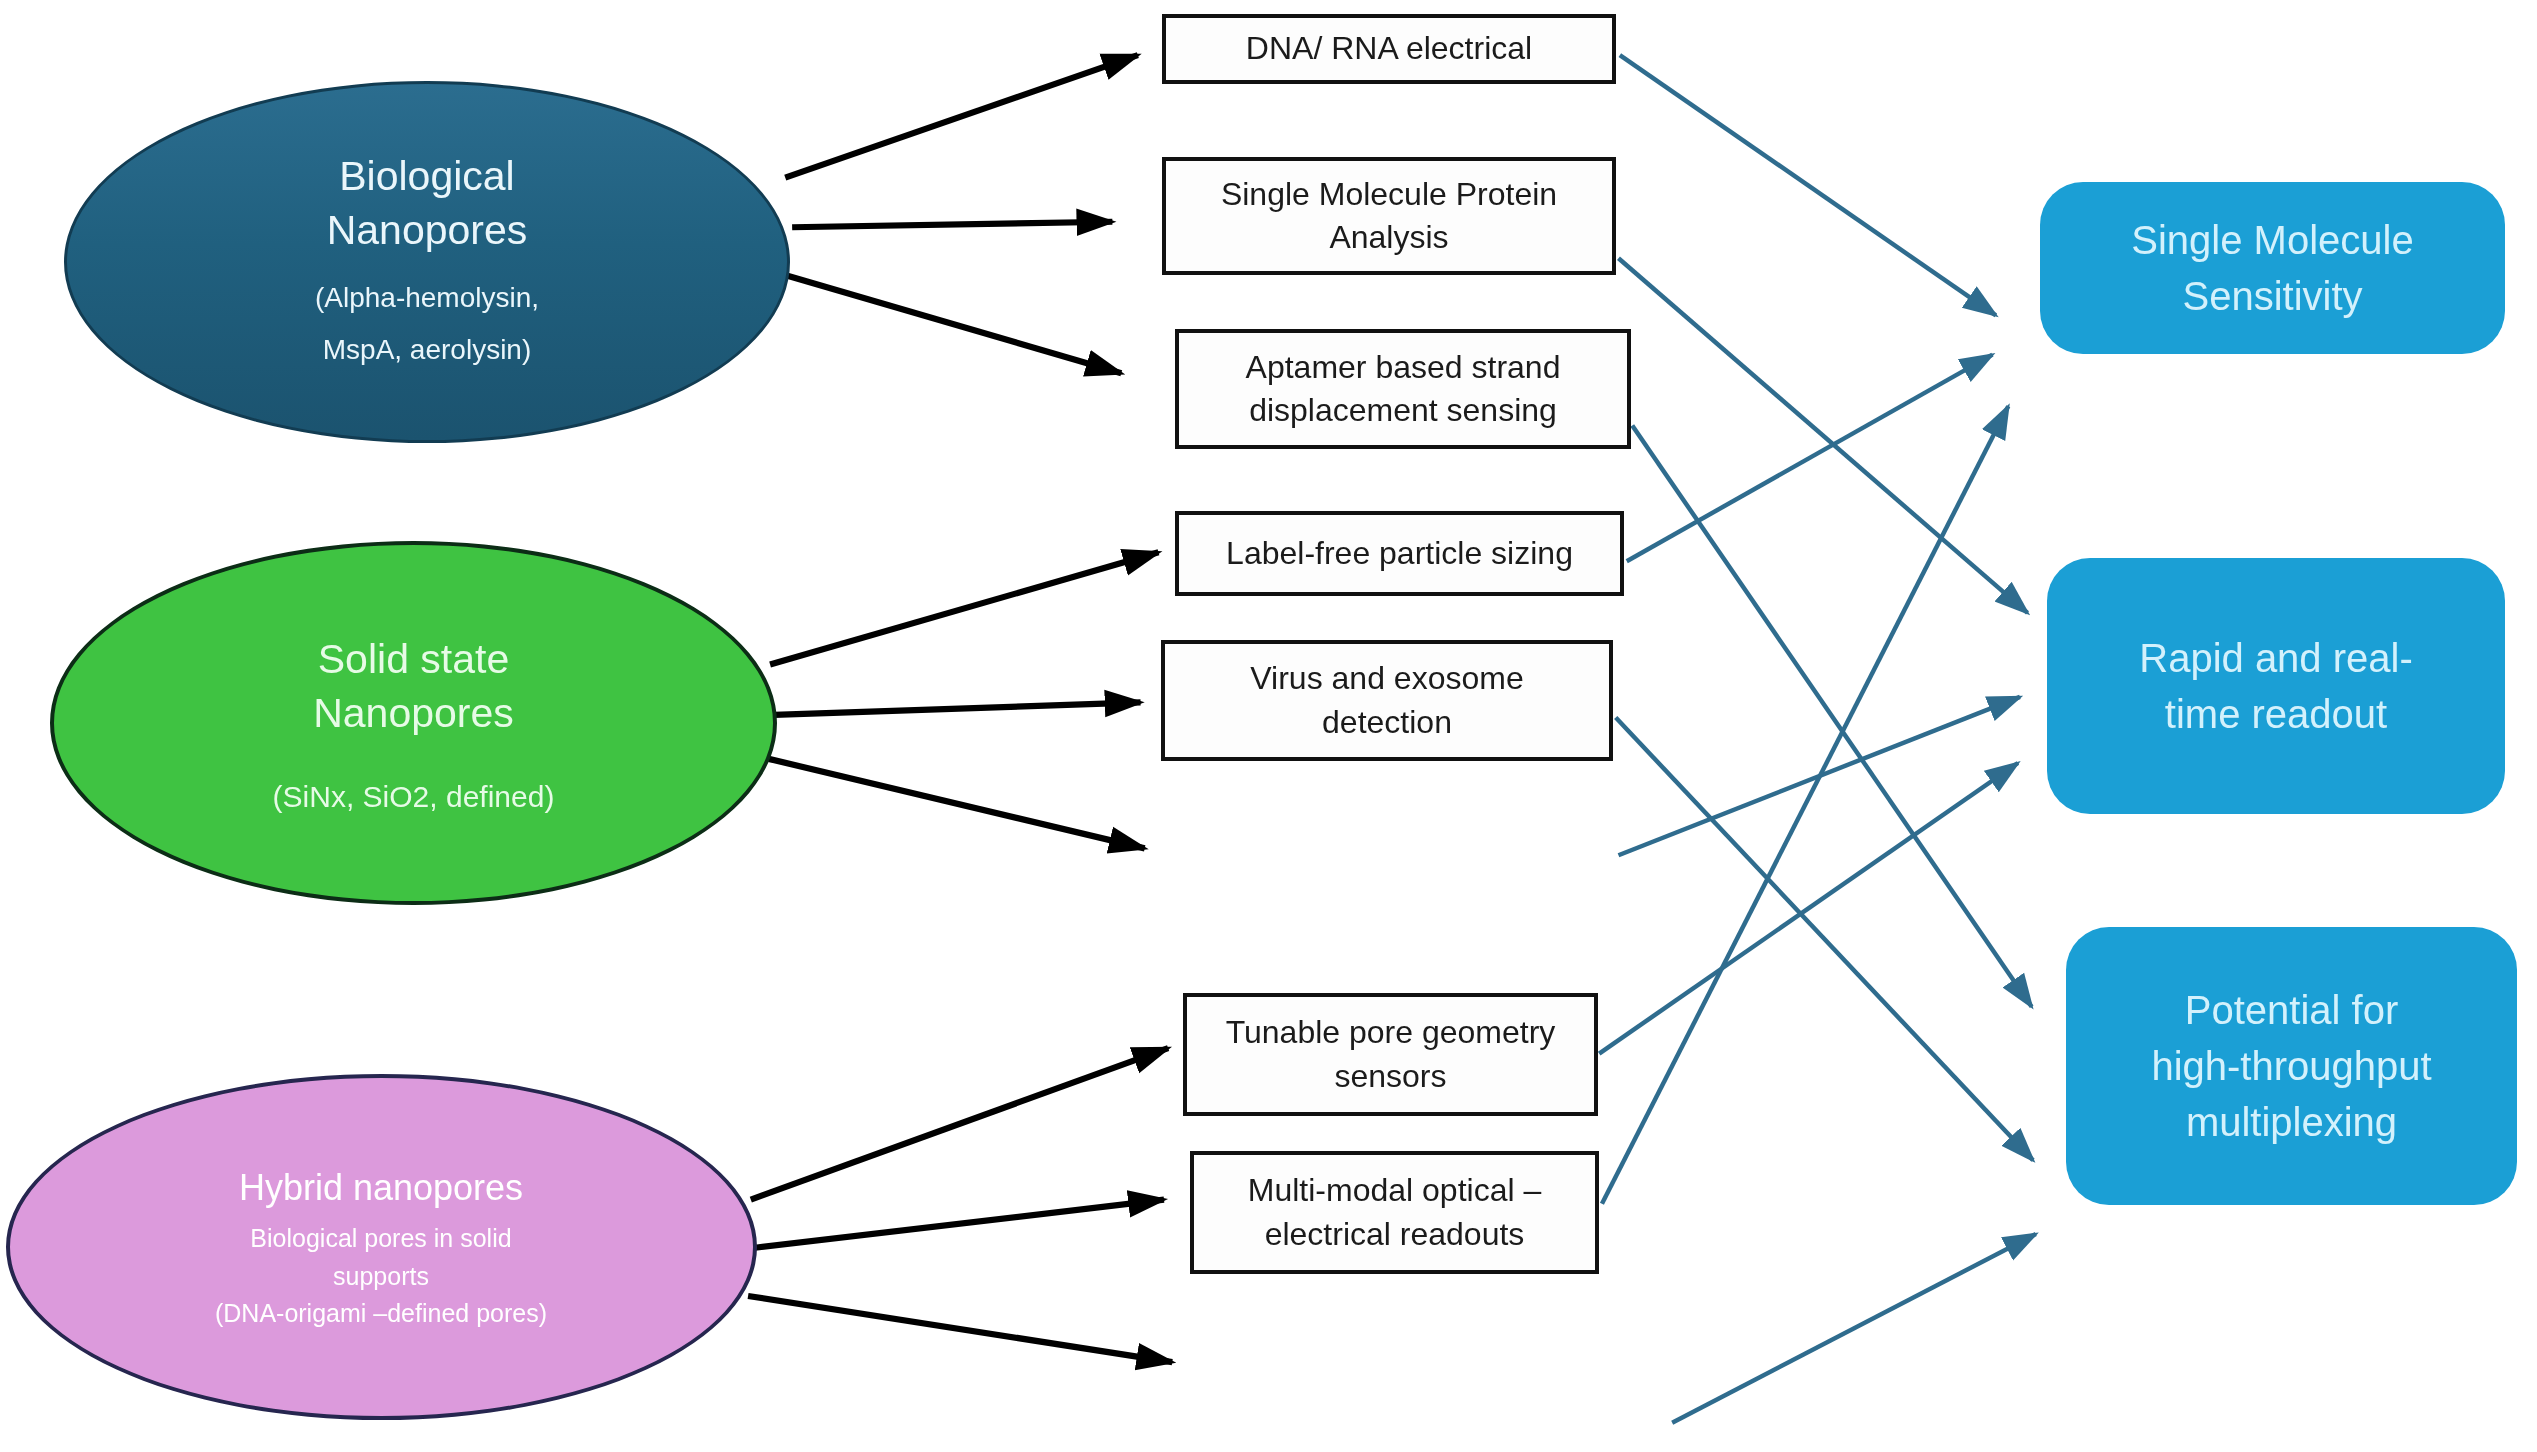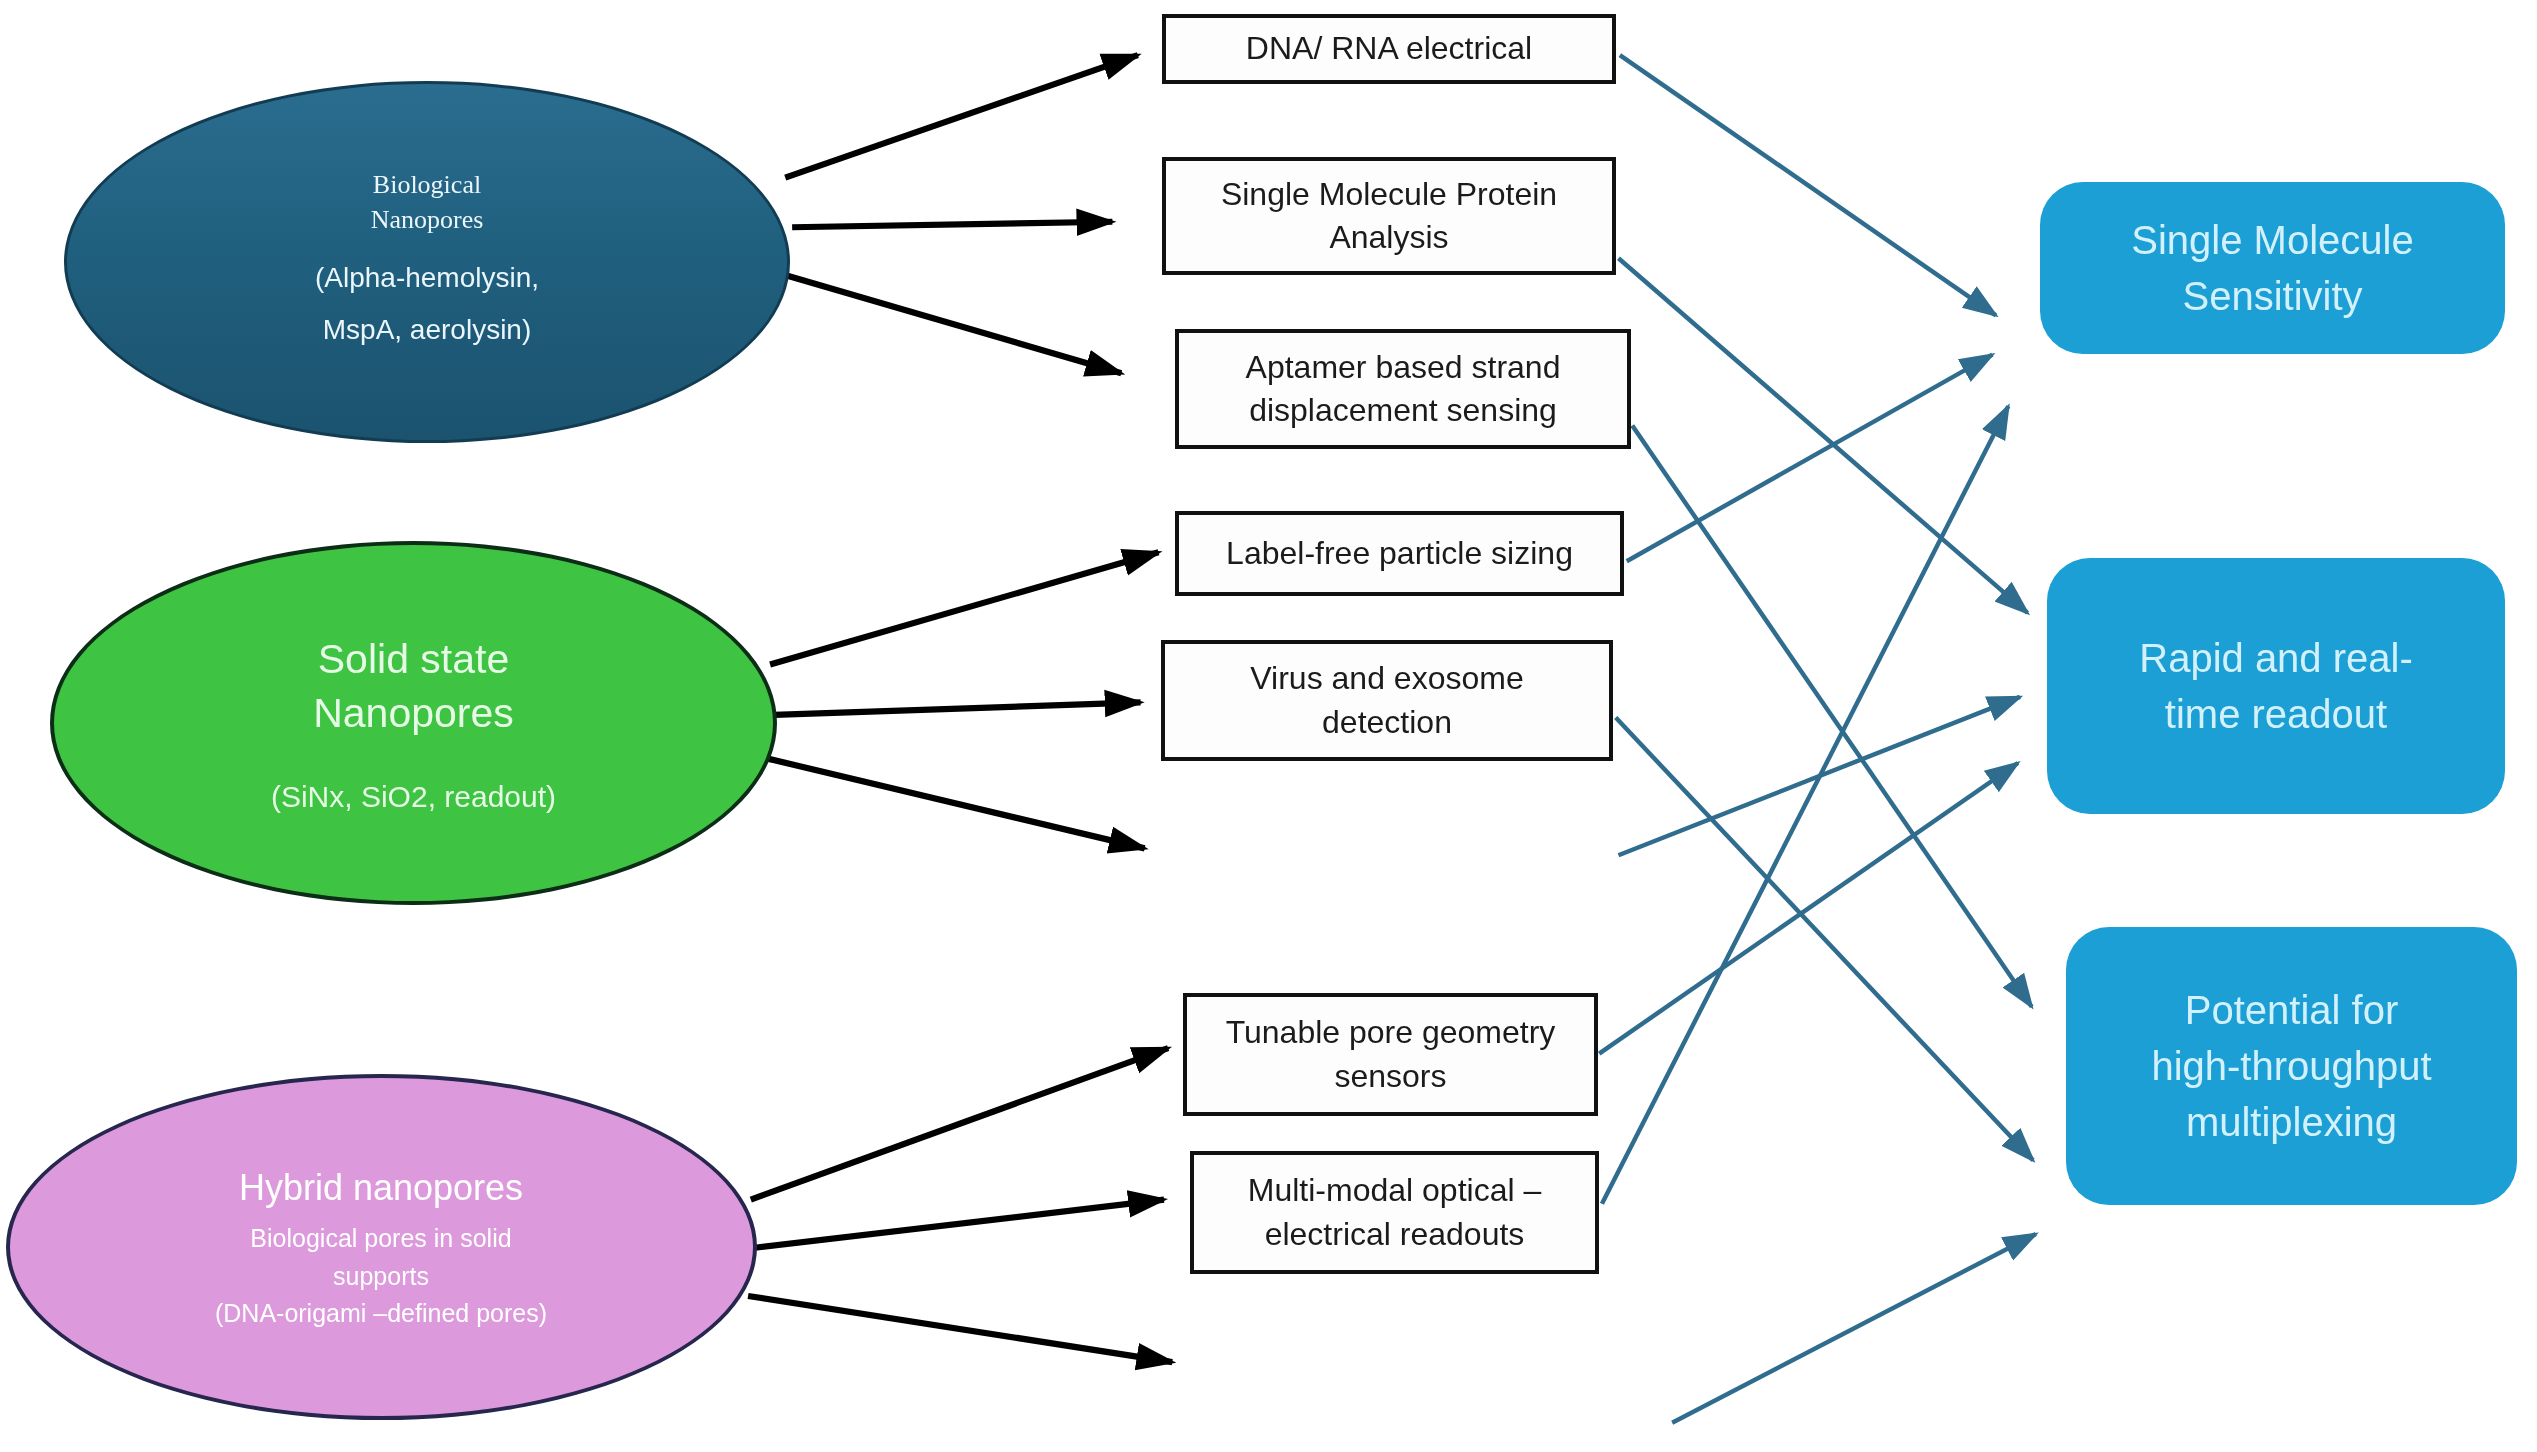--- a/index.html
+++ b/index.html
@@ -16,21 +16,21 @@
     display:flex;flex-direction:column;align-items:center;justify-content:center;
     text-align:center;box-sizing:border-box;
   }
   .ellipse .title{white-space:pre-line;font-weight:400;}
   .ellipse .sub{white-space:pre-line;font-weight:400;}
   #ellipse-biological{
     left:64px;top:81px;width:726px;height:362px;
     background:linear-gradient(180deg,#2b6d8f 0%,#20607f 45%,#1b536f 100%);
     border:3.4px solid #123c52;color:#eaf6fb;
   }
-  #ellipse-biological .title{font-size:26px;line-height:1.32;font-family:Liberation Serif, serif;}
+  #ellipse-biological .title{font-size:41px;line-height:1.32;}
   #ellipse-biological .sub{font-size:28px;line-height:1.85;margin-top:15px;}
   #ellipse-solid{
     left:50px;top:541px;width:727px;height:364px;
     background:#3fc342;border:4.1px solid #0c2d16;color:#e6fbe6;
   }
   #ellipse-solid .title{font-size:41px;line-height:1.32;}
   #ellipse-solid .sub{font-size:30px;margin-top:40px;}
   #ellipse-hybrid{
     left:5.5px;top:1074px;width:751px;height:346px;
     background:#dc9adc;border:4.1px solid #26264f;color:#ffffff;
@@ -106,21 +106,21 @@
   <div class="ellipse" id="ellipse-biological">
     <div class="title">Biological
 Nanopores</div>
     <div class="sub">(Alpha-hemolysin,
 MspA, aerolysin)</div>
   </div>
 
   <div class="ellipse" id="ellipse-solid">
     <div class="title">Solid state
 Nanopores</div>
-    <div class="sub">(SiNx, SiO2, readout)</div>
+    <div class="sub">(SiNx, SiO2, defined)</div>
   </div>
 
   <div class="ellipse" id="ellipse-hybrid">
     <div class="title">Hybrid nanopores</div>
     <div class="sub">Biological pores in solid
 supports</div>
     <div class="note">(DNA-origami –defined pores)</div>
   </div>
 
   <div class="appbox" id="app-dna-rna">DNA/ RNA electrical</div>

